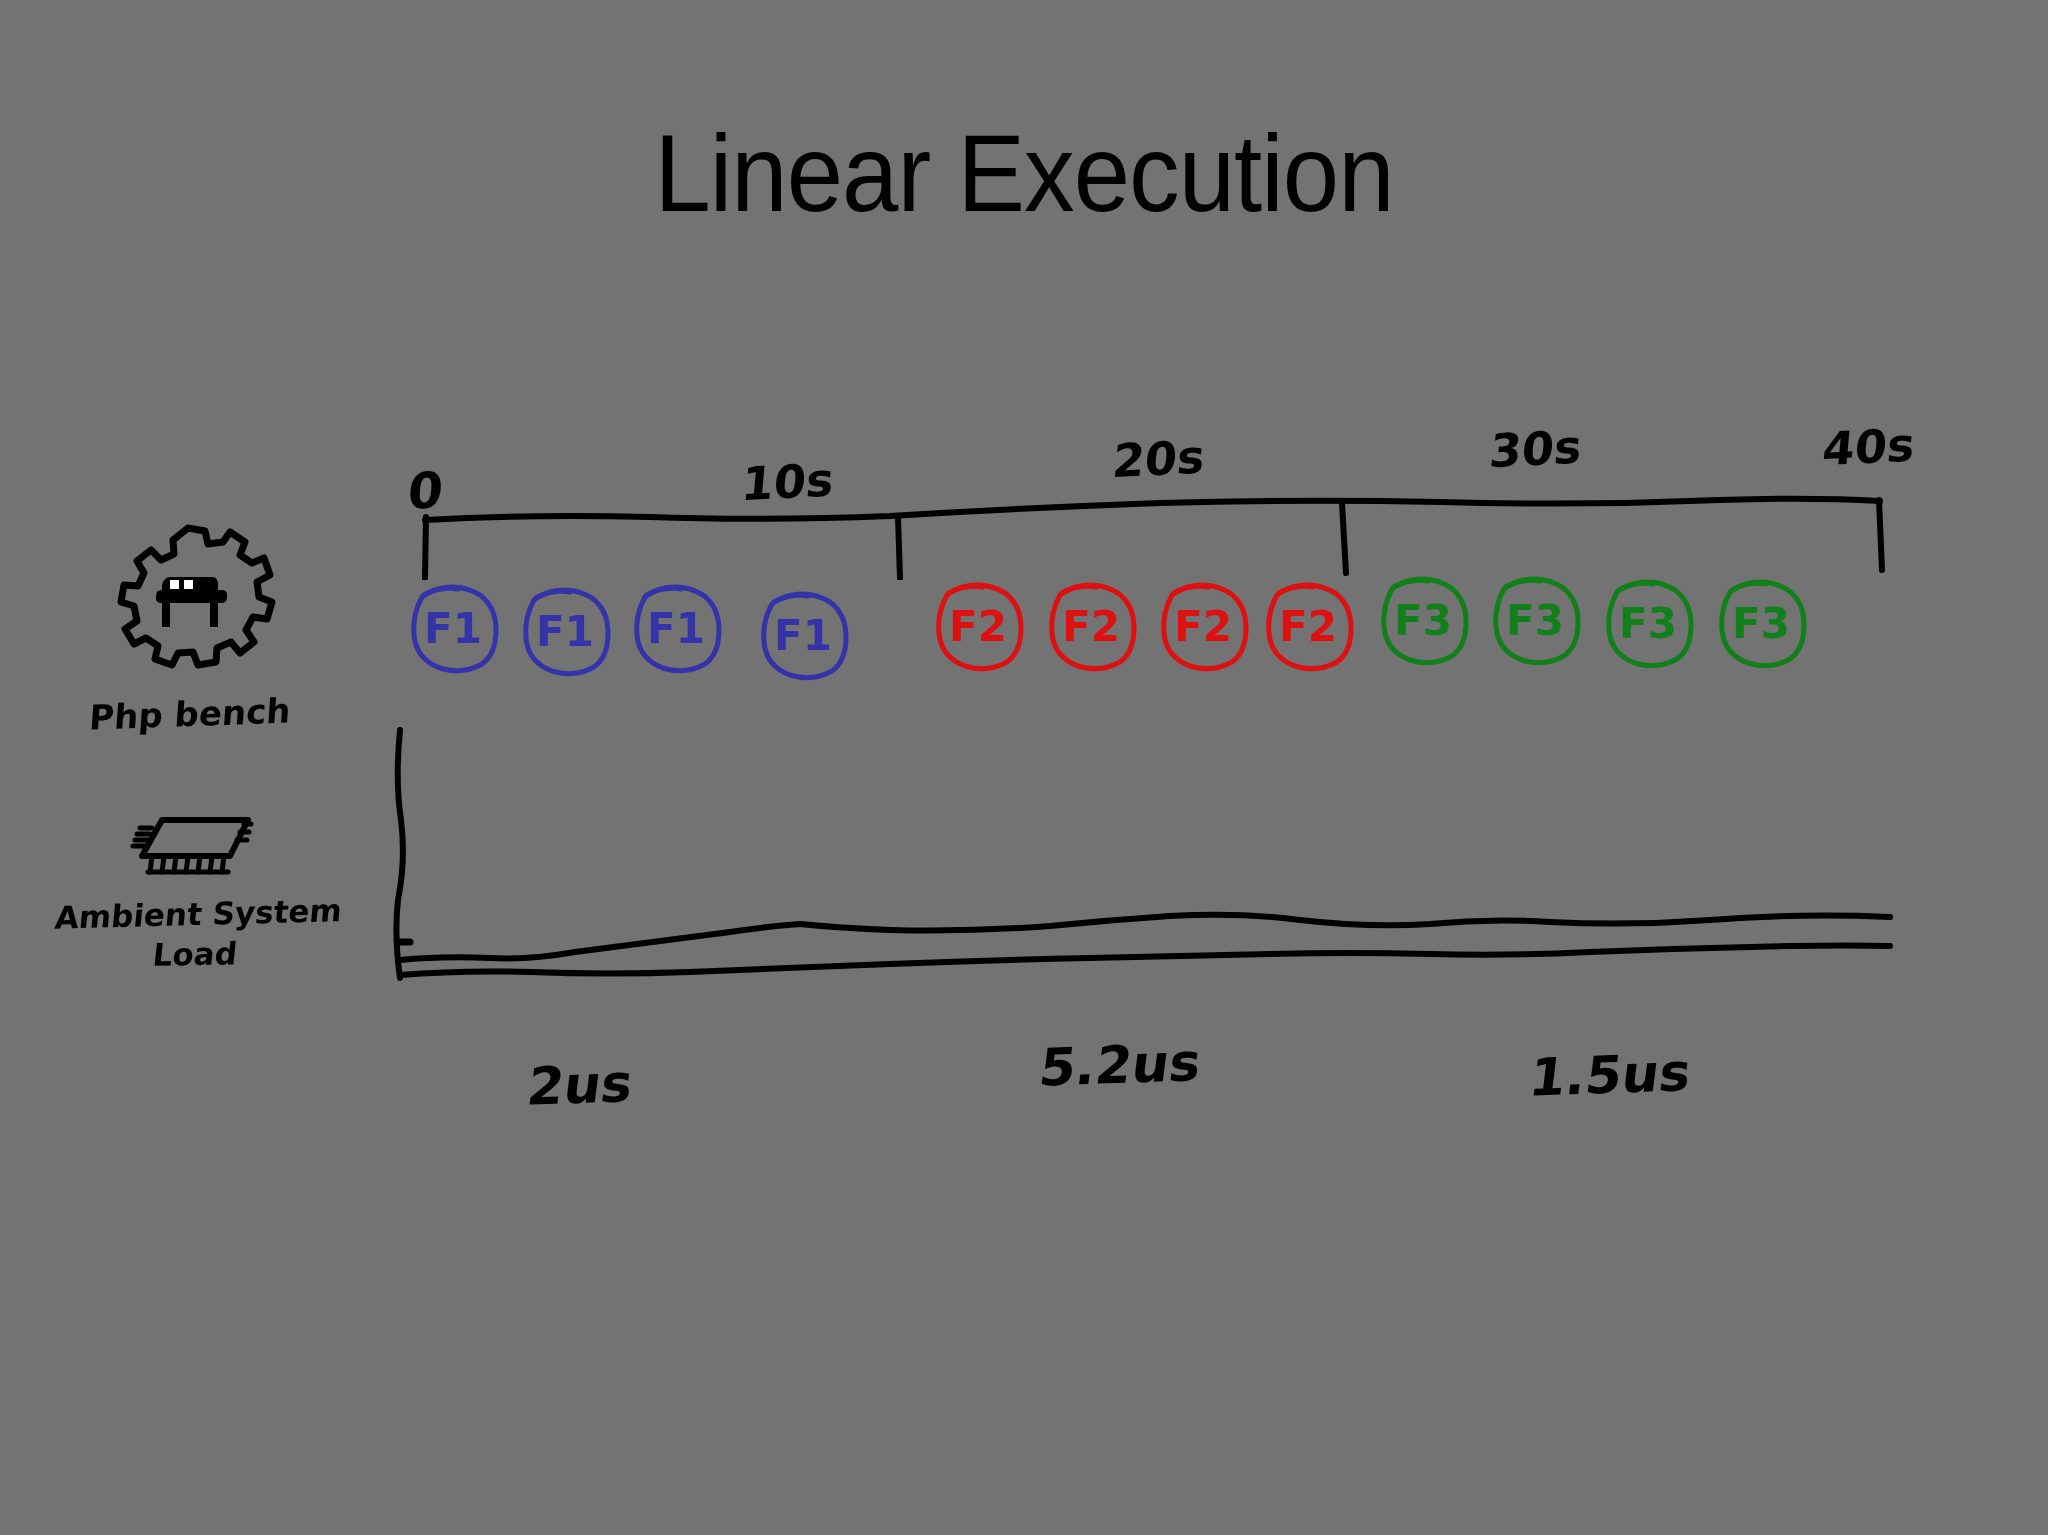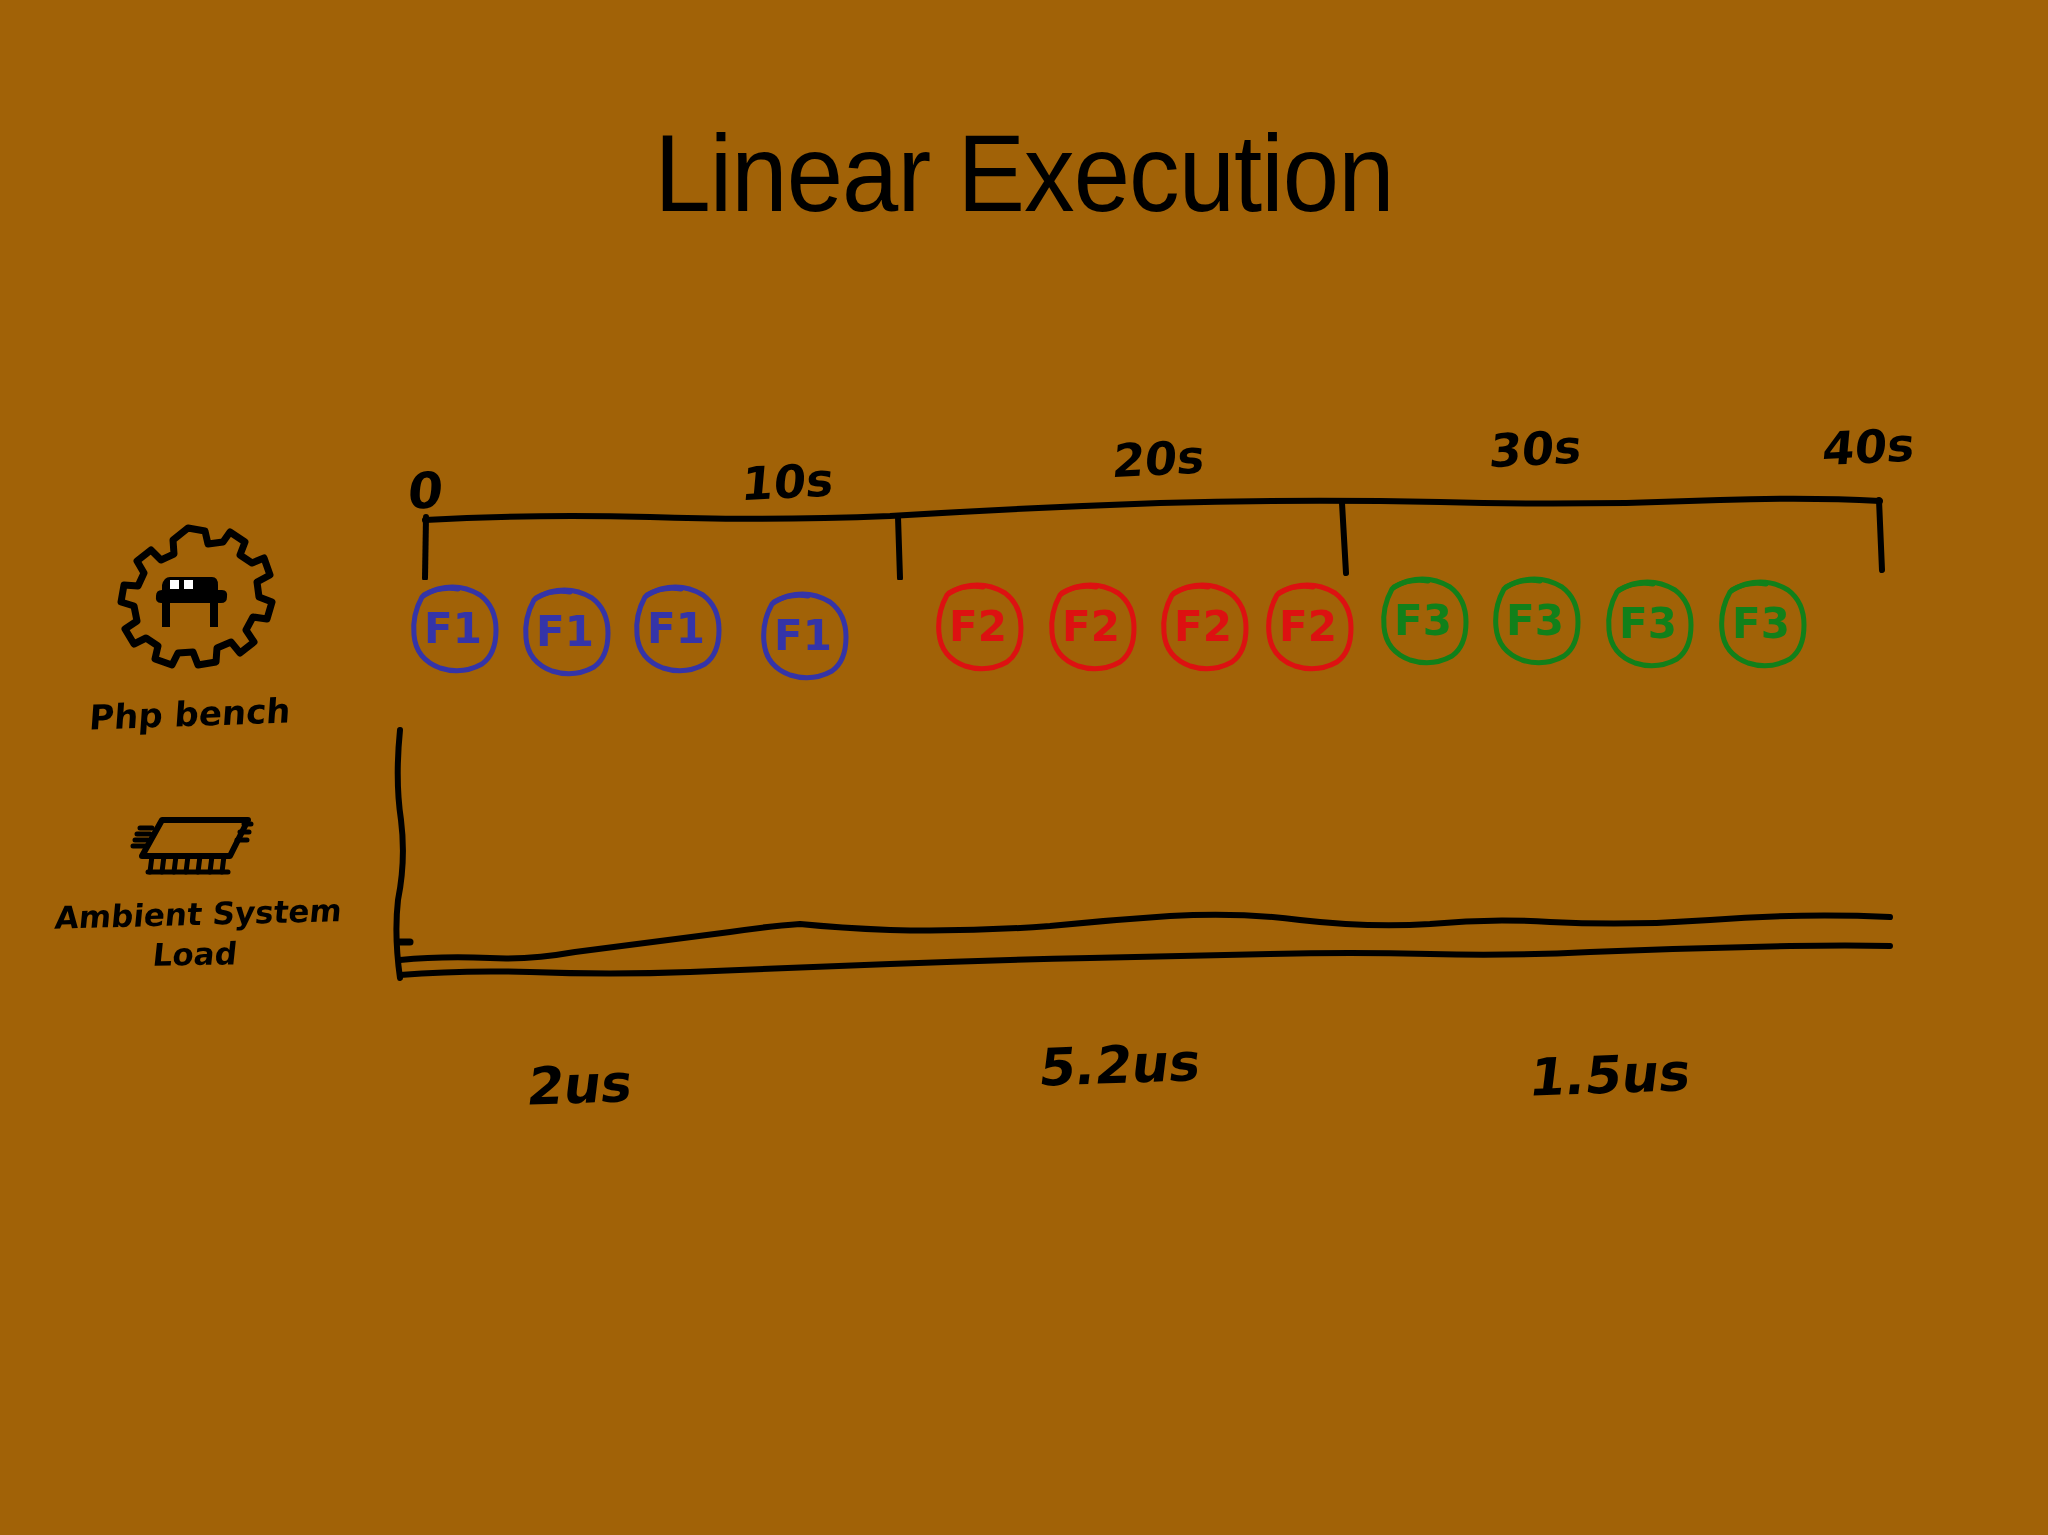--- a/index.html
+++ b/index.html
@@ -8,21 +8,21 @@
     padding: 0;
     background: #ffffff;
   }
   body {
     font-family: "Liberation Sans", sans-serif;
   }
   #slide {
     position: relative;
     width: 2048px;
     height: 1535px;
-    background: #a16207;
+    background: #737373;
     overflow: hidden;
   }
   #slide-title {
     position: absolute;
     left: 0;
     top: 118px;
     width: 2048px;
     text-align: center;
     font-family: "Liberation Sans", sans-serif;
     font-size: 110px;

